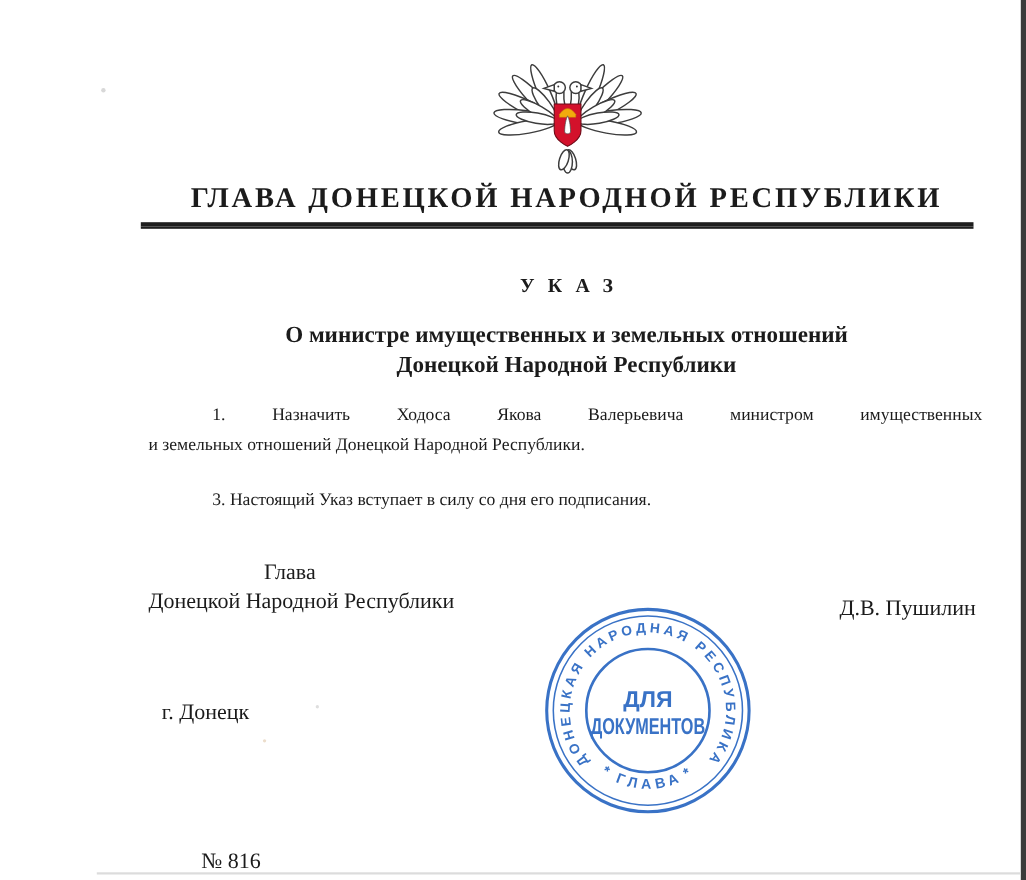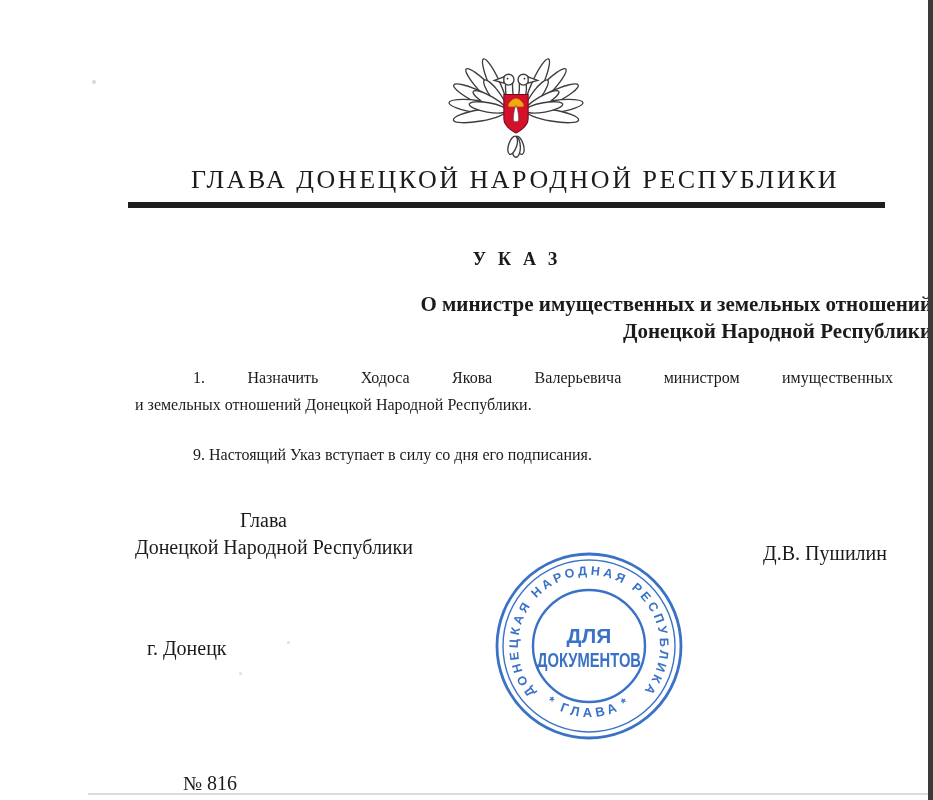--- a/index.html
+++ b/index.html
@@ -29,21 +29,21 @@
   .emblem .feather { fill: #ffffff; stroke: #3d3d3d; stroke-width: 2; }
   .emblem .body-part { fill: #ffffff; stroke: #3d3d3d; stroke-width: 2; }
   .emblem .shield { fill: var(--shield-red); stroke: #6e0a18; stroke-width: 1.5; }
   .emblem .gold { fill: var(--gold); stroke: #b97f07; stroke-width: .6; }
   .emblem .figure { fill: #ffffff; stroke: #444444; stroke-width: .9; }
   
   .org-title {
     position: absolute;
     left: 98px; top: 165px; width: 834px;
     text-align: center;
-    font-weight: normal;
+    font-weight: bold;
     font-size: 26px;
     letter-spacing: 2.5px;
     white-space: nowrap;
   }
   .double-rule {
     position: absolute;
     left: 128px; top: 202px; width: 757px;
     height: 4px;
     border-top: 4px solid #1e1e1e;
     border-bottom: 2px solid #1e1e1e;
@@ -54,21 +54,21 @@
     left: 98px; top: 249px; width: 834px;
     text-align: center;
     font-weight: bold;
     font-size: 18px;
     letter-spacing: 12px;
     padding-left: 12px;
   }
   .subject {
     position: absolute;
     left: 98px; top: 291px; width: 834px;
-    text-align: right;
+    text-align: center;
     font-weight: bold;
     font-size: 21px;
     line-height: 27px;
   }
   
   .para {
     position: absolute;
     left: 135px; width: 758px;
     font-size: 16px;
     line-height: 27px;
@@ -167,21 +167,21 @@
   <div class="subject">
     <div>О министре имущественных и земельных отношений</div>
     <div>Донецкой Народной Республики</div>
   </div>
 
   <div class="para p1">
     <div class="line indent stretch">1. Назначить Ходоса Якова Валерьевича министром имущественных</div>
     <div class="line">и земельных отношений Донецкой Народной Республики.</div>
   </div>
   <div class="para p2">
-    <div class="line indent">9. Настоящий Указ вступает в силу со дня его подписания.</div>
+    <div class="line indent">3. Настоящий Указ вступает в силу со дня его подписания.</div>
   </div>
 
   <div class="sig-title">
     <div class="sig-line1">Глава</div>
     <div>Донецкой Народной Республики</div>
   </div>
   <div class="sig-name">Д.В. Пушилин</div>
 
   <svg class="stamp" viewBox="0 0 200 200" aria-hidden="true">
     <defs>

